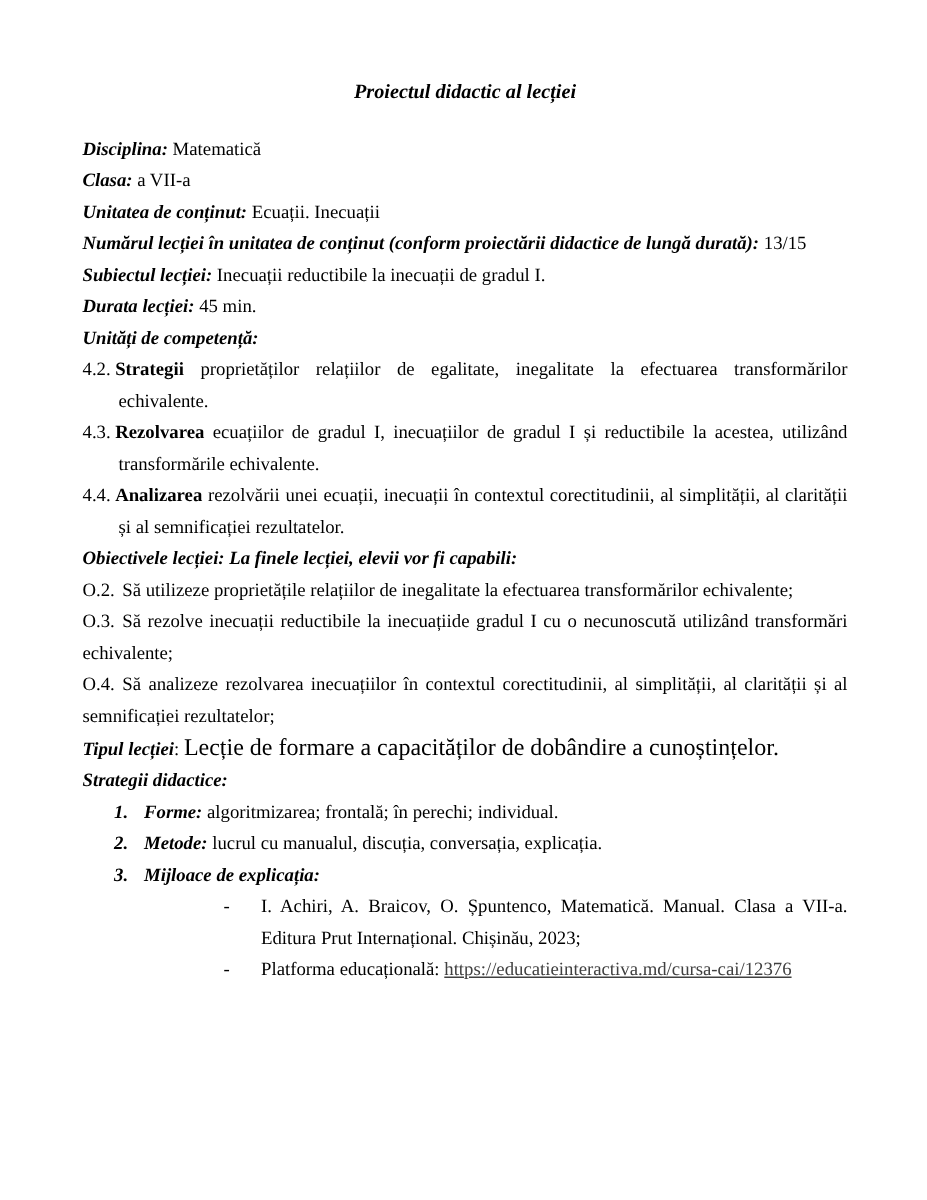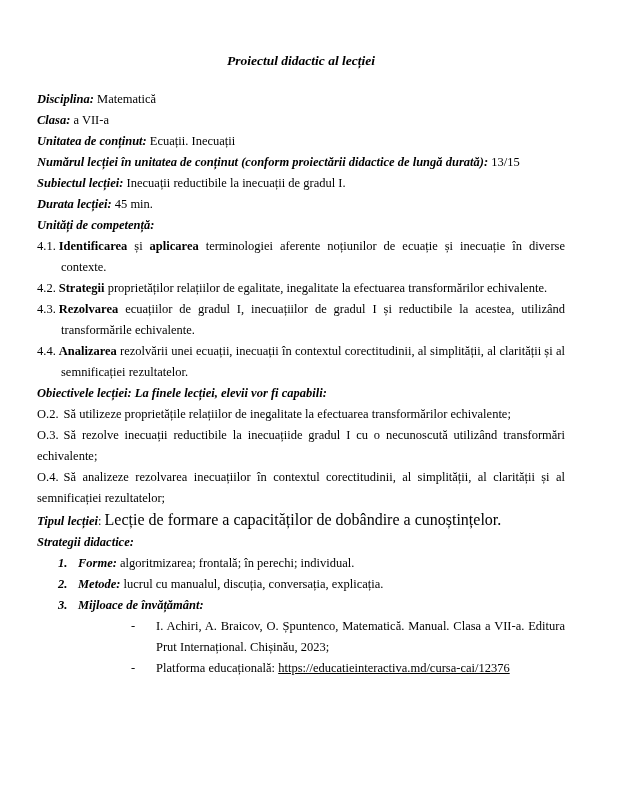--- a/index.html
+++ b/index.html
@@ -4,21 +4,21 @@
 <style>
   * { margin: 0; padding: 0; box-sizing: border-box; }
   html, body {
     width: 618px; height: 800px;
     background: #ffffff;
     font-family: "Liberation Serif", "DejaVu Serif", serif;
     color: #000000;
   }
   .page {
     width: 618px; height: 800px;
-    padding: 50px 53px 0 37px;
+    padding: 50px 53px 0 55px;
     background: #ffffff;
     overflow: hidden;
   }
   .title {
     font-size: 13.5px;
     font-weight: bold;
     font-style: italic;
     text-align: center;
     line-height: 21px;
     margin-bottom: 18px;
@@ -37,21 +37,21 @@
   .onum { margin-right: 5px; }
   
   .small { font-size: 16px; }
   
   .strat { margin-left: 21px; }
   .snum { display: inline-block; width: 20px; }
   
   .res { margin-left: 94px; padding-left: 25px; text-indent: -25px; }
   .dash { display: inline-block; width: 25px; text-indent: 0; }
   .link {
-    color: #000000;
+    color: #404040;
     text-decoration: underline;
     cursor: pointer;
     text-align: center;
   }
 </style>
 </head>
 <body>
 
 <div class="page">
 
@@ -64,21 +64,20 @@
   <p class="field"><span class="bi">Unitatea de conținut:</span><span> Ecuații. Inecuații</span></p>
 
   <p class="field"><span class="bi">Numărul lecției în unitatea de conținut (conform proiectării didactice de lungă durată):</span><span> 13/15</span></p>
 
   <p class="field"><span class="bi">Subiectul lecției:</span><span> Inecuații reductibile la inecuații de gradul I.</span></p>
 
   <p class="field"><span class="bi">Durata lecției:</span><span> 45 min.</span></p>
 
   <p class="field"><span class="bi">Unități de competență:</span><span></span></p>
 
-  <p class="comp justify"><span class="cnum">4.1.</span><b>Identificarea</b><span> și </span><b>aplicarea</b><span> terminologiei aferente noțiunilor de ecuație și inecuație în diverse contexte.</span></p>
 
   <p class="comp justify"><span class="cnum">4.2.</span><b>Strategii</b><span> proprietăților relațiilor de egalitate, inegalitate la efectuarea transformărilor echivalente.</span></p>
 
   <p class="comp justify"><span class="cnum">4.3.</span><b>Rezolvarea</b><span> ecuațiilor de gradul I, inecuațiilor de gradul I și reductibile la acestea, utilizând transformările echivalente.</span></p>
 
   <p class="comp justify"><span class="cnum">4.4.</span><b>Analizarea</b><span> rezolvării unei ecuații, inecuații în contextul corectitudinii, al simplității, al clarității și al semnificației rezultatelor.</span></p>
 
   <p class="bi">Obiectivele lecției: La finele lecției, elevii vor fi capabili:</p>
 
 
@@ -90,19 +89,19 @@
 
 
   <p class="field"><span class="bi">Tipul lecției</span><span>: </span><span class="small">Lecție de formare a capacităților de dobândire a cunoștințelor.</span></p>
 
   <p class="bi">Strategii didactice:</p>
 
   <p class="strat"><span class="snum bi">1.</span><span class="bi">Forme:</span><span> algoritmizarea; frontală; în perechi; individual.</span></p>
 
   <p class="strat"><span class="snum bi">2.</span><span class="bi">Metode:</span><span> lucrul cu manualul, discuția, conversația, explicația.</span></p>
 
-  <p class="strat"><span class="snum bi">3.</span><span class="bi">Mijloace de învățământ:</span><span></span></p>
+  <p class="strat"><span class="snum bi">3.</span><span class="bi">Mijloace de explicația:</span><span></span></p>
 
   <p class="res justify"><span class="dash">-</span><span>I. Achiri, A. Braicov, O. Șpuntenco, Matematică. Manual. Clasa a VII-a. Editura Prut Internațional. Chișinău, 2023;</span></p>
 
   <p class="res"><span class="dash">-</span><span>Platforma educațională:  </span><a class="link" href="#">https://educatieinteractiva.md/cursa-cai/12376</a></p>
 
 </div>
 
 </body></html>

